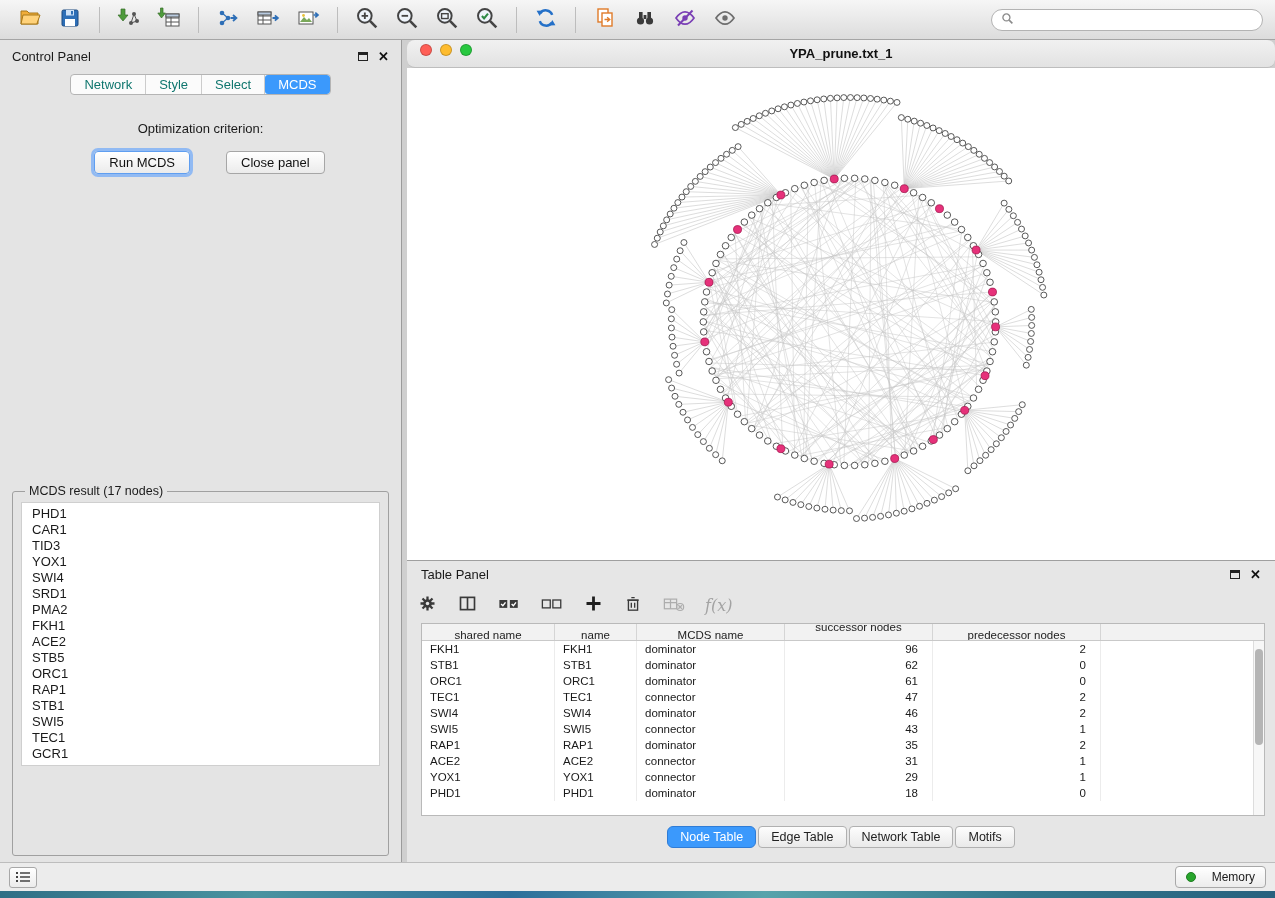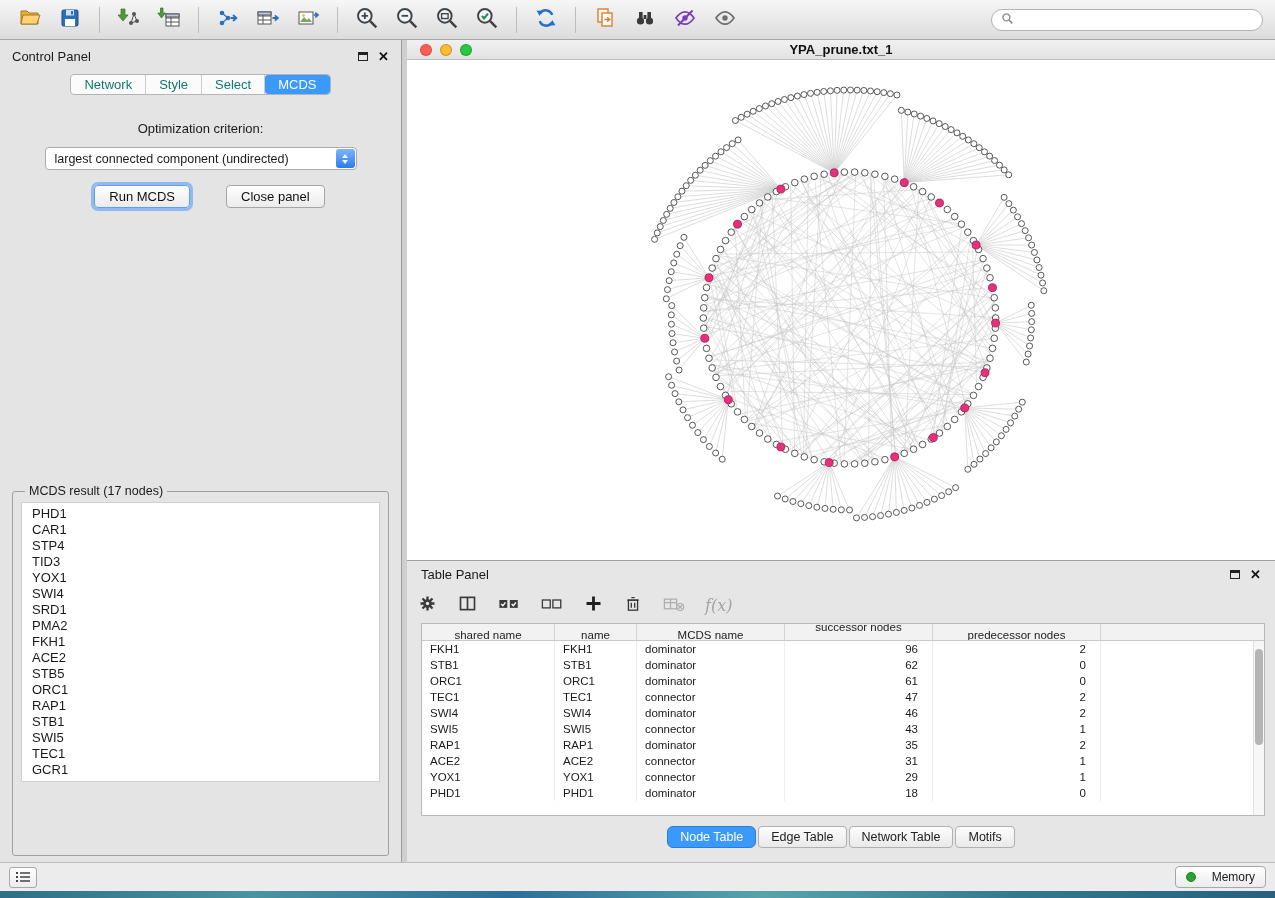--- a/index.html
+++ b/index.html
@@ -48,22 +48,22 @@
   .mcds-fieldset { margin:auto 12px 6px; height:372px; border:1px solid #a0a0a0; border-radius:3px;
                    padding:4px 8px 10px; min-width:0; }
   .mcds-fieldset legend { font-size:12.5px; padding:0 4px; margin-left:4px; }
   .listbox { width:100%; height:100%; background:#fff; border:1px solid #cfcfcf; padding:3px 10px; overflow:hidden; text-align:left; }
   .listbox .li { font-size:13px; line-height:16px; }
 
   
   .right { flex:1; background:#cfcfcf; padding-left:5px; display:flex; flex-direction:column; }
 
   .net-window { height:520px; flex:none; display:flex; flex-direction:column; }
-  .nw-titlebar { height:20px; flex:none; background:linear-gradient(#f1f1f1,#e2e2e2); border-bottom:1px solid #bdbdbd;
-                 position:relative; display:flex; align-items:center; justify-content:center; }
+  .nw-titlebar { height:28px; flex:none; background:linear-gradient(#f1f1f1,#e2e2e2); border-bottom:1px solid #bdbdbd;
+                 position:relative; display:flex; align-items:center; justify-content:center;border-radius:8px; }
   .traffic { position:absolute; left:13px; top:4px; display:flex; gap:8px; }
   .light { width:12px; height:12px; border-radius:50%; border:0.5px solid rgba(0,0,0,.2); }
   .light.red { background:#ff5f57; } .light.yellow { background:#febc2e; } .light.green { background:#28c840; }
   .nw-title { font-size:13px; font-weight:600; color:#111; }
   .nw-canvas { flex:1; background:#fff; position:relative; }
   .nw-canvas svg { position:absolute; inset:0; width:100%; height:100%; }
 
   
   .table-panel { flex:1; background:#e6e6e6; border-top:1px solid #9f9f9f; display:flex; flex-direction:column; }
   .tp-header { height:26px; display:flex; align-items:center; padding:0 14px; font-size:13px; }
@@ -284,41 +284,33 @@
       <div class="cp-tabs">
         <div class="tabstrip">
           <span class="tab">Network</span>
           <span class="tab">Style</span>
           <span class="tab">Select</span>
           <span class="tab active">MCDS</span>
         </div>
       </div>
       <div class="cp-body">
         <div class="opt-label">Optimization criterion:</div>
-        <div class="select">
-          <span class="val">largest connected component (undirected)</span>
-          <span class="stepper">
-              <span class="tri-up"></span>
-              <span class="tri-dn"></span>
-            </span>
-        </div>
         <div class="cp-buttons">
           <button class="btn focus-ring">Run MCDS</button>
           <button class="btn">Close panel</button>
         </div>
       </div>
       <fieldset class="mcds-fieldset">
         <legend>MCDS result (17 nodes)</legend>
         <div class="listbox">
 
             <div class="li">PHD1</div>
 
             <div class="li">CAR1</div>
 
-            <div class="li">STP4</div>
 
             <div class="li">TID3</div>
 
             <div class="li">YOX1</div>
 
             <div class="li">SWI4</div>
 
             <div class="li">SRD1</div>
 
             <div class="li">PMA2</div>

